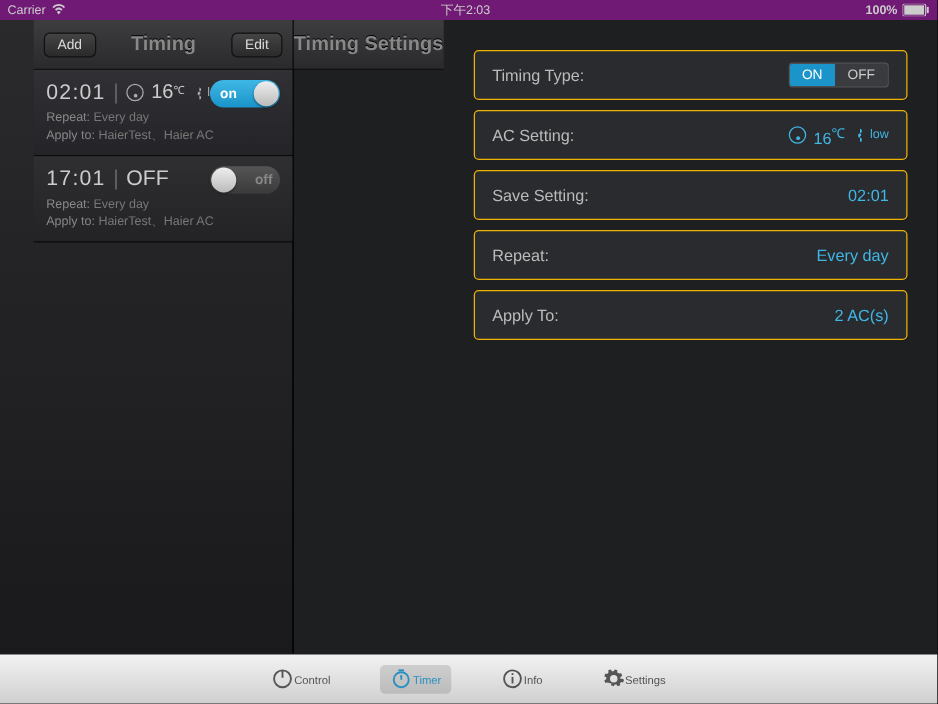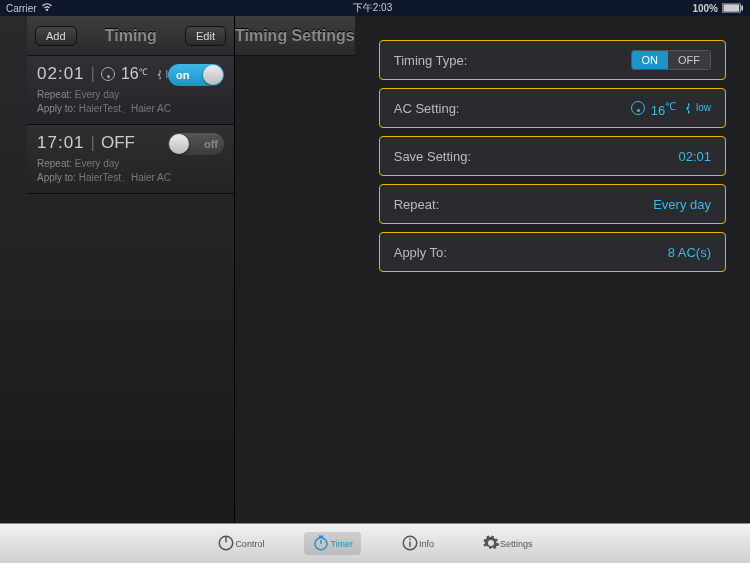--- a/index.html
+++ b/index.html
@@ -1,19 +1,19 @@
 <!DOCTYPE html>
 <html><head>
 <meta charset="utf-8">
 <style>
   * { margin: 0; padding: 0; box-sizing: border-box; font-family: -apple-system, Helvetica, Arial, sans-serif; }
   body { width: 750px; height: 563px; background: #000; overflow: hidden; position: relative; }
 
   
-  .status-bar { height: 16px; background: #0f172a; color: #ccc; display: flex; align-items: center; justify-content: space-between; padding: 0 6px; font-size: 10px; }
+  .status-bar { height: 16px; background: #701a75; color: #ccc; display: flex; align-items: center; justify-content: space-between; padding: 0 6px; font-size: 10px; }
   .status-left { display: flex; align-items: center; gap: 4px; }
   .status-right { display: flex; align-items: center; gap: 4px; font-weight: bold; }
   .wifi-icon svg { width: 12px; height: 10px; fill: #ccc; }
   .battery-icon { display: inline-flex; align-items: center; }
   .battery-icon svg { width: 22px; height: 10px; }
 
   .app { display: flex; height: 507px; }
 
   
   .sidebar { width: 235px; background: linear-gradient(#2a2a2d, #1a1a1c); border-right: 1px solid #000; display: flex; flex-direction: column; padding-left: 27px; }
@@ -171,21 +171,21 @@
       <div class="setting-row">
         <span>Save Setting:</span>
         <span class="value">02:01</span>
       </div>
       <div class="setting-row">
         <span>Repeat:</span>
         <span class="value">Every day</span>
       </div>
       <div class="setting-row">
         <span>Apply To:</span>
-        <span class="value">8 AC(s)</span>
+        <span class="value">2 AC(s)</span>
       </div>
     </div>
   </div>
 </div>
 
 <div class="tabbar">
   <div class="tab">
     <svg viewBox="0 0 24 24">
         <circle cx="12" cy="12" r="9" fill="none" stroke="#555" stroke-width="2"></circle>
         <rect x="11" y="3" width="2" height="8"></rect>

